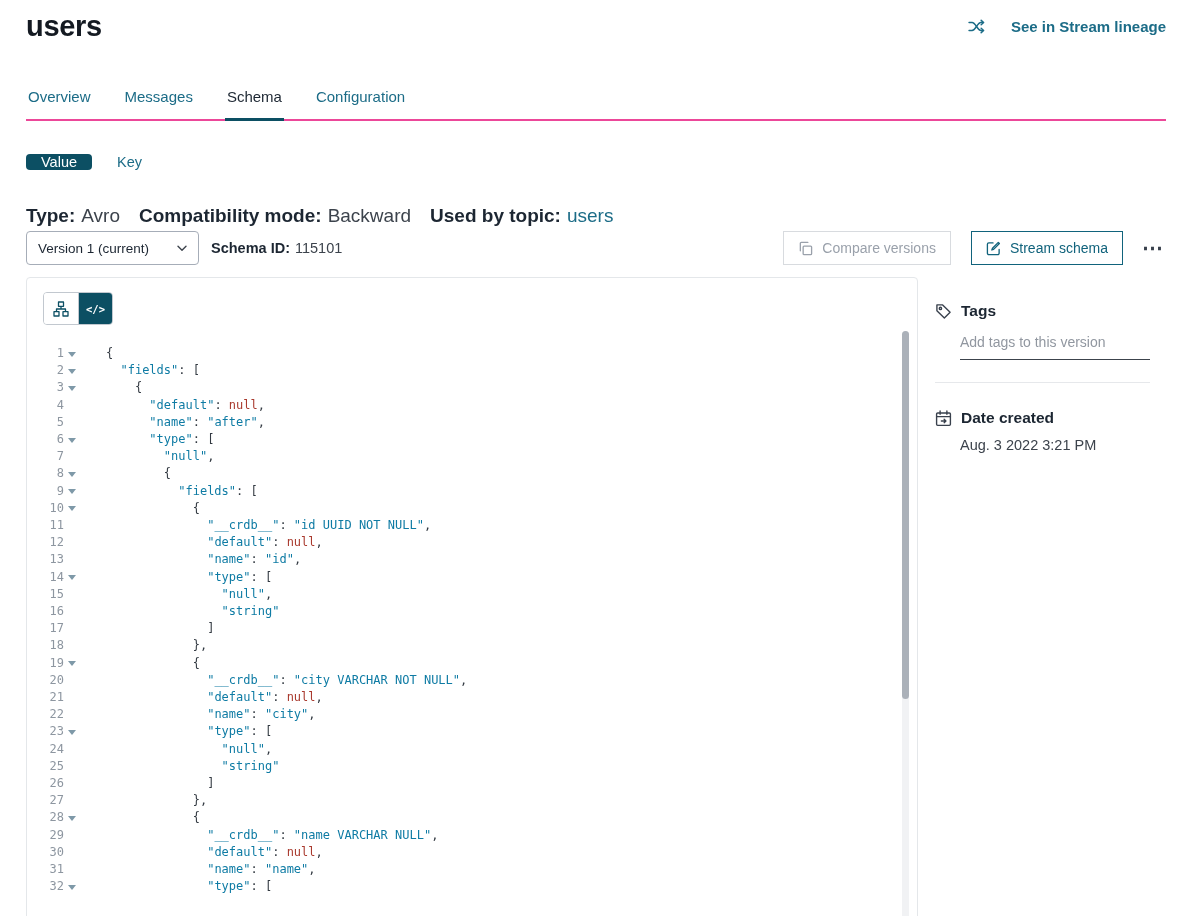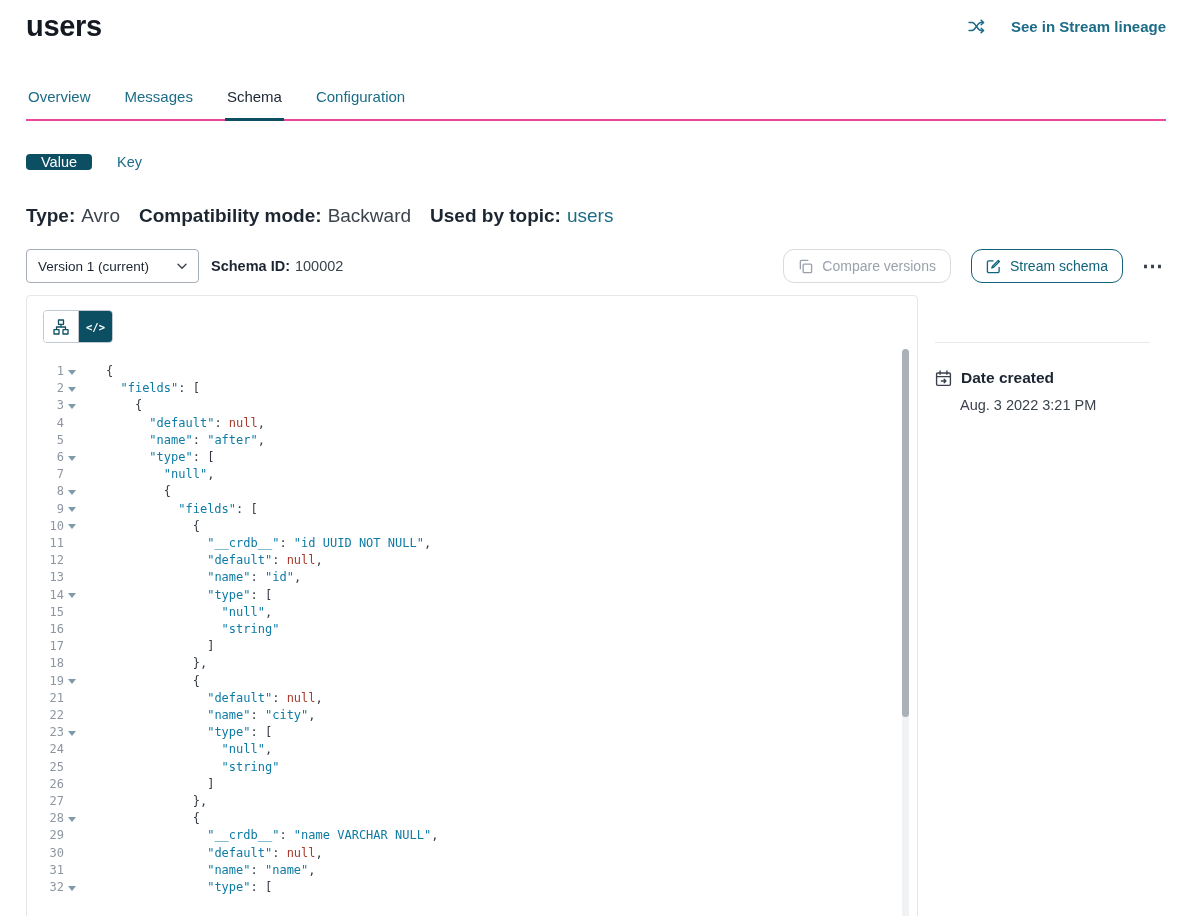--- a/index.html
+++ b/index.html
@@ -30,27 +30,27 @@
     padding:0 15px; font-size:14.5px; font-family:inherit; cursor:pointer; }
   .key-link { margin-left:25px; color:var(--link,#1c6c87); font-size:14.5px; cursor:pointer; }
 
   
   .meta-row { margin-top:35px; font-size:19px; color:#3c434c; display:flex; align-items:center; }
   .meta-pair { margin-right:19px; }
   .meta-label { font-weight:700; color:#1c2632; margin-right:6px; }
   .meta-link { color:var(--link,#1c6c87); cursor:pointer; }
 
   
-  .version-row { margin-top:22px; display:flex; align-items:center; }
+  .version-row { margin-top:4px; display:flex; align-items:center; }
   .select { width:173px; height:34px; border:1px solid #a6adb8; border-radius:4px; background:#fff;
     display:flex; align-items:center; justify-content:space-between; padding:0 11px; font-size:13.5px; cursor:pointer; }
   .schema-id { margin-left:12px; font-size:14.5px; color:#3c434c; }
   .schema-id b { color:#1c2632; margin-right:5px; }
   .flex-spacer { flex:1; }
-  .btn { height:34px; border-radius:11px; background:#fff; display:flex; align-items:center; gap:9px;
+  .btn { height:34px; border-radius:0; background:#fff; display:flex; align-items:center; gap:9px;
     padding:0 14px; font-size:14px; font-family:inherit; cursor:pointer; }
   .btn-compare { border:1px solid #d8dbdf; color:#9aa1ab; }
   .btn-evolve { border:1px solid var(--button-teal,#11637c); color:var(--button-teal,#11637c); margin-left:20px; }
   .more-dots { margin-left:17px; width:26px; text-align:center; font-size:21px; font-weight:700;
     color:#39414d; letter-spacing:1px; cursor:pointer; line-height:20px; }
 
   
   .content { display:flex; margin-top:12px; align-items:flex-start; }
   .editor-panel { width:892px; flex-shrink:0; border:1px solid #e4e7ea; border-radius:4px;
     background:#fff; position:relative; height:990px; overflow:hidden; }
@@ -132,21 +132,21 @@
   </div>
 
   <div class="version-row">
     <div class="select">
       <span>Version 1 (current)</span>
       <svg width="10" height="7" viewBox="0 0 10 7" fill="none" stroke="#3c434c" stroke-width="1.4" stroke-linecap="round" stroke-linejoin="round">
         <path d="M1 1.3 l4 4 4 -4"></path>
       </svg>
     </div>
     <div class="schema-id">
-      <b>Schema ID:</b><span>100002</span>
+      <b>Schema ID:</b><span>115101</span>
     </div>
     <div class="flex-spacer"></div>
     <button class="btn btn-compare">
       <svg width="15" height="15" viewBox="0 0 16 16" fill="none" stroke="currentColor" stroke-width="1.4" stroke-linecap="round" stroke-linejoin="round">
         <rect x="5.5" y="5.5" width="9" height="9" rx="1"></rect>
         <path d="M2.5 10.5 v-8 a1 1 0 0 1 1 -1 h7"></path>
       </svg>
       <span>Compare versions</span>
     </button>
     <button class="btn btn-evolve">
@@ -284,20 +284,25 @@
             <span class="lt">            <span class="tok-p">},</span></span>
           </div>
           <div class="code-line">
             <span class="ln">19</span>
             <span class="fold">
               <i class="tri"></i>
             </span>
             <span class="lt">            <span class="tok-p">{</span></span>
           </div>
           <div class="code-line">
+            <span class="ln">20</span>
+            <span class="fold"></span>
+            <span class="lt">              <span class="tok-k">"__crdb__"</span><span class="tok-p">: </span><span class="tok-s">"city VARCHAR NOT NULL"</span><span class="tok-p">,</span></span>
+          </div>
+          <div class="code-line">
             <span class="ln">21</span>
             <span class="fold"></span>
             <span class="lt">              <span class="tok-k">"default"</span><span class="tok-p">: </span><span class="tok-x">null</span><span class="tok-p">,</span></span>
           </div>
           <div class="code-line">
             <span class="ln">22</span>
             <span class="fold"></span>
             <span class="lt">              <span class="tok-k">"name"</span><span class="tok-p">: </span><span class="tok-s">"city"</span><span class="tok-p">,</span></span>
           </div>
           <div class="code-line">
@@ -357,20 +362,30 @@
             <span class="lt">              <span class="tok-k">"type"</span><span class="tok-p">: [</span></span>
           </div>
         </div>
 
       <div class="sb-track">
         <div class="sb-thumb"></div>
       </div>
     </div>
 
     <aside class="sidebar">
+      <div class="sec">
+        <div class="sec-head">
+          <svg width="17" height="17" viewBox="0 0 16 16" fill="none" stroke="currentColor" stroke-width="1.3" stroke-linejoin="round">
+            <path d="M1.8 1.8 h5.4 l7 7 -5.4 5.4 -7 -7 z"></path>
+            <circle cx="5.1" cy="5.1" r="1.1"></circle>
+          </svg>
+          <span class="sec-title">Tags</span>
+        </div>
+        <input class="tags-input" type="text" placeholder="Add tags to this version" style="">
+      </div>
 
       <hr class="divider">
 
 
       <div class="sec date-created">
         <div class="sec-head">
           <svg width="17" height="17" viewBox="0 0 16 16" fill="none" stroke="currentColor" stroke-width="1.3" stroke-linecap="round" stroke-linejoin="round">
             <rect x="1.5" y="2.8" width="13" height="11.7" rx="1"></rect>
             <path d="M1.5 6.2 H14.5 M4.8 1 v3 M11.2 1 v3"></path>
             <path d="M6 10.3 h4 M8.6 8.7 l1.7 1.6 -1.7 1.6"></path>

